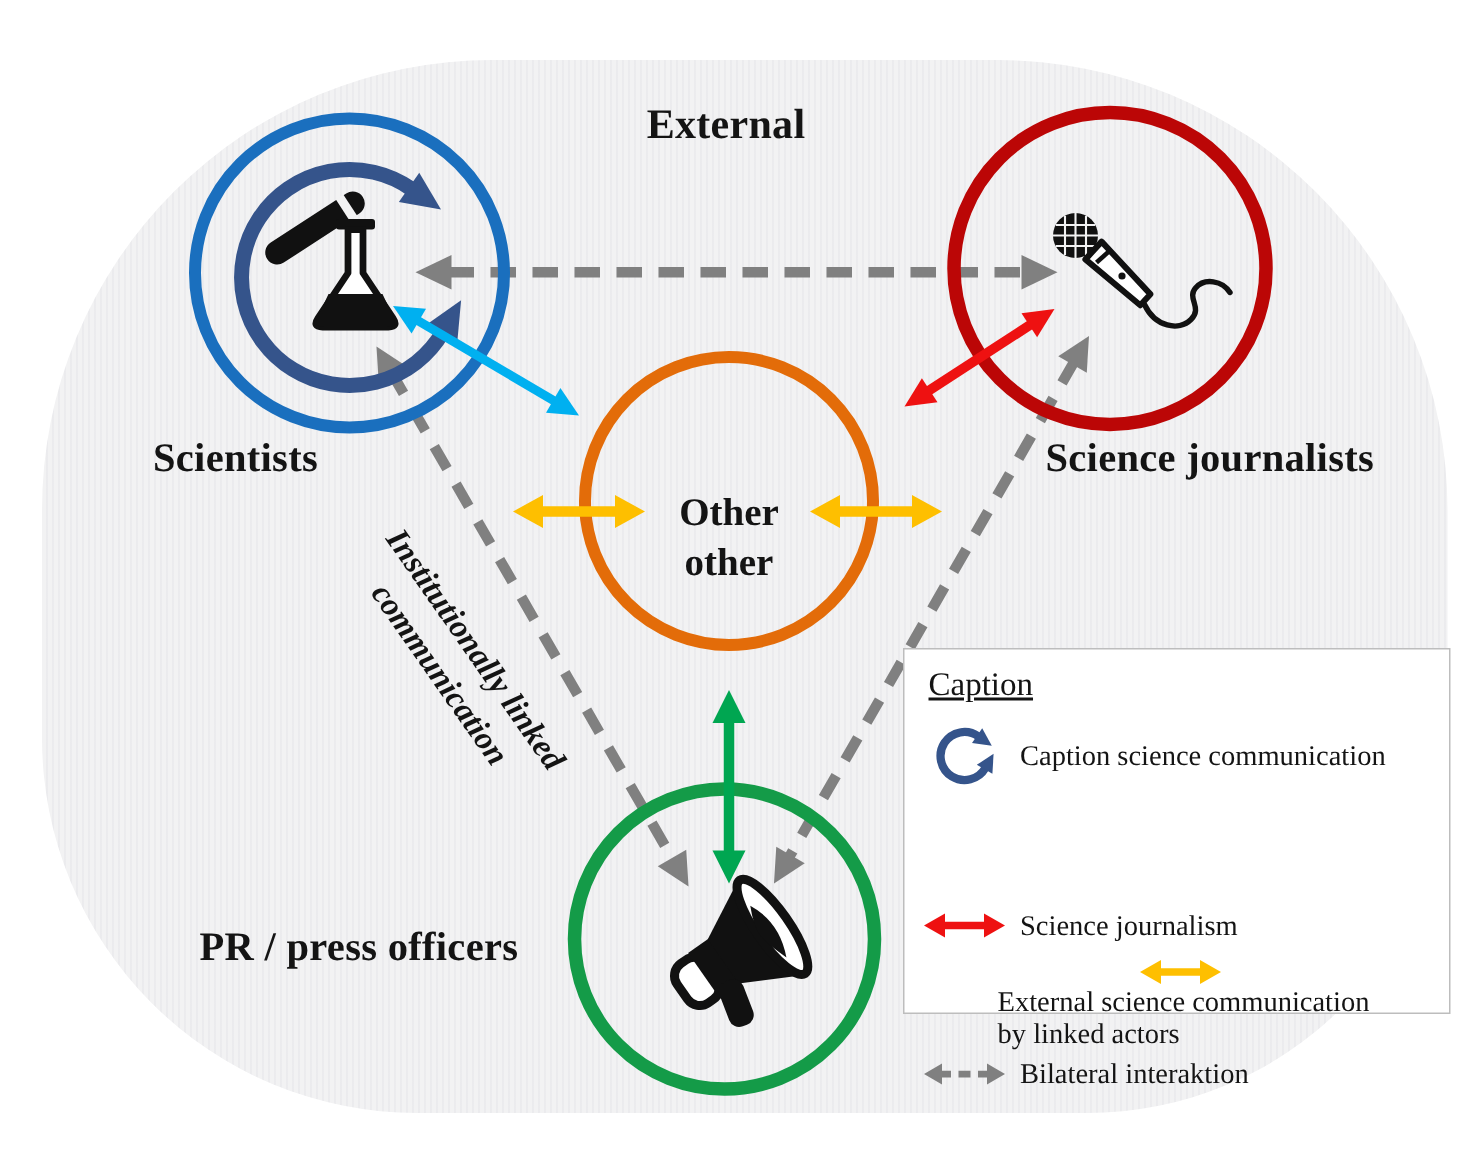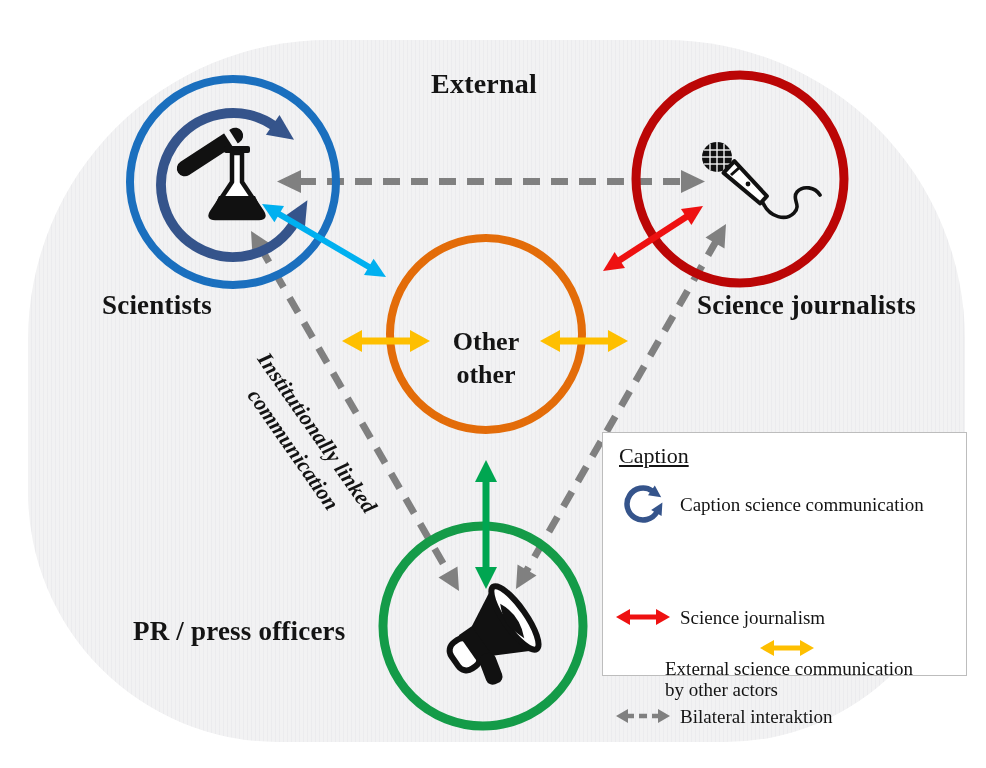--- a/index.html
+++ b/index.html
@@ -210,21 +210,21 @@
   <div class="cap-row" style="top:205px;height:56px;flex-direction:column;">
     <div class="cap-icon">
       <svg width="58" height="20" viewBox="0 0 58 20">
         <line x1="13" y1="10" x2="45" y2="10" class="sk-yellow" stroke-width="5"></line>
         <polygon class="fl-yellow" points="2,10 16,2 16,18"></polygon>
         <polygon class="fl-yellow" points="56,10 42,2 42,18"></polygon>
       </svg>
     </div>
     <div class="cap-text">
       <div>External science communication</div>
-      <div>by other actors</div>
+      <div>by linked actors</div>
     </div>
   </div>
 
   <div class="cap-row" style="top:265px;height:36px;">
     <div class="cap-icon">
       <svg width="58" height="20" viewBox="0 0 58 20">
         <line x1="12" y1="10" x2="46" y2="10" class="sk-gray" stroke-width="4.5" stroke-dasharray="8 5"></line>
         <polygon class="fl-gray" points="2,10 14,3 14,17"></polygon>
         <polygon class="fl-gray" points="56,10 44,3 44,17"></polygon>
       </svg>

